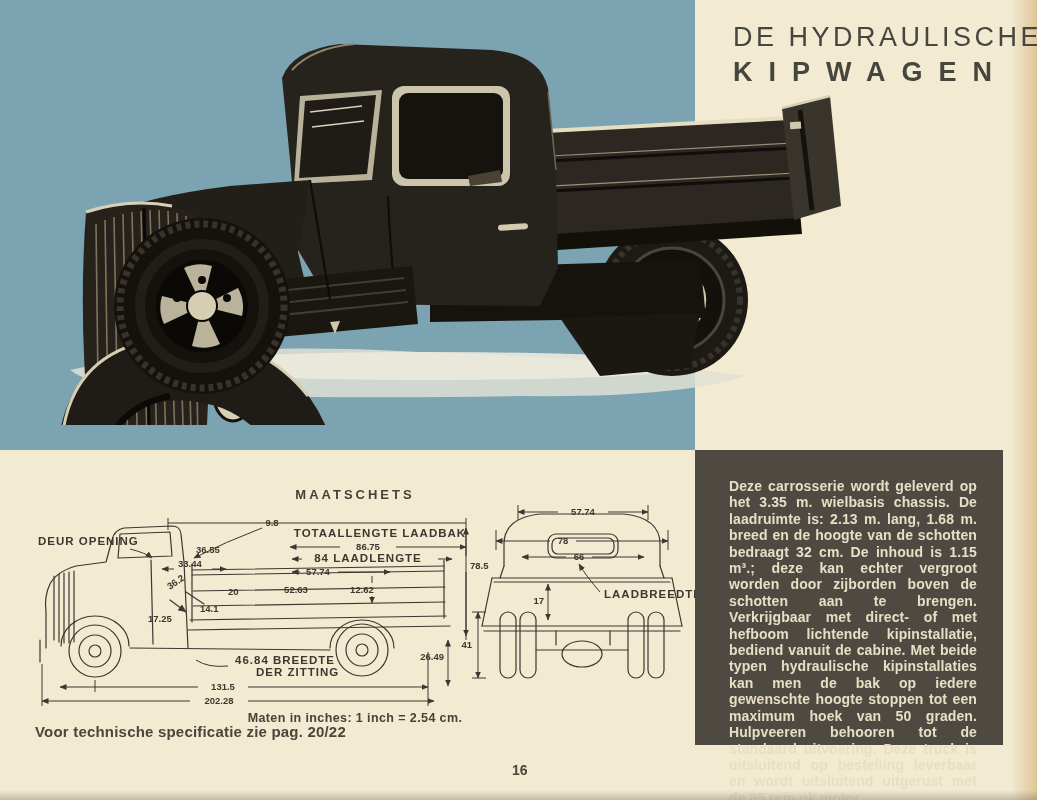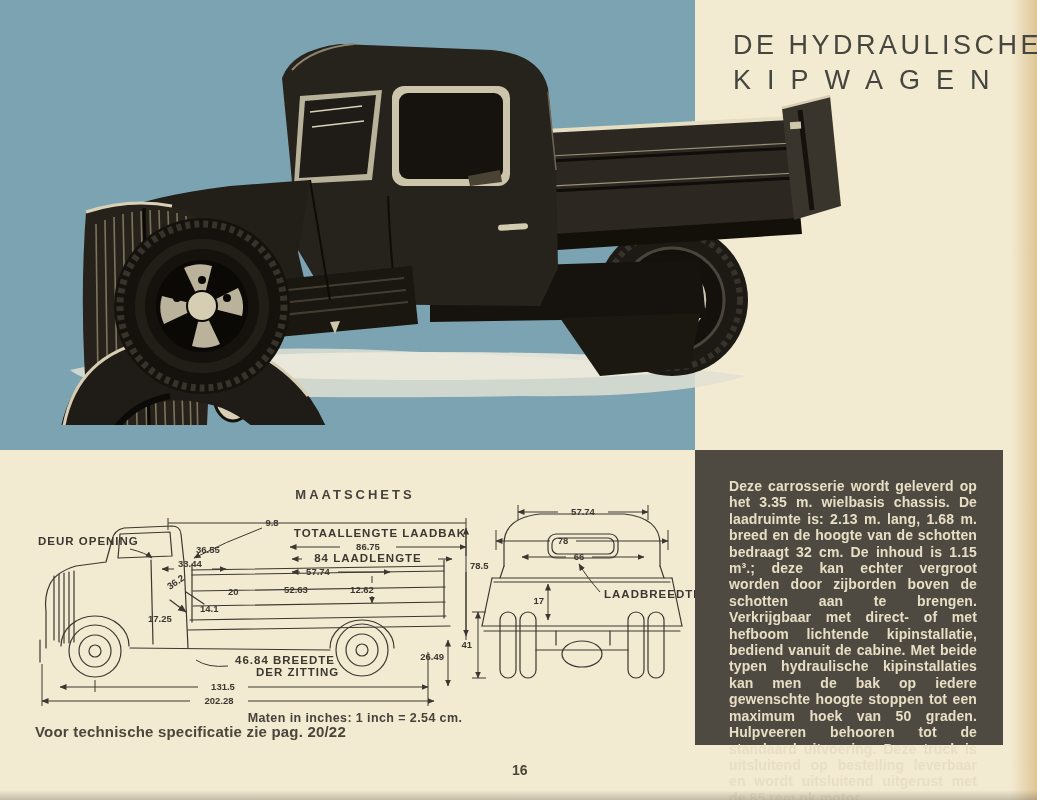--- a/index.html
+++ b/index.html
@@ -17,27 +17,26 @@
     position:absolute;right:0;top:0;width:26px;height:100%;z-index:1;
     background:linear-gradient(to right, rgba(198,150,70,0), rgba(190,138,52,0.38));
   }
   .page-bottom{
     position:absolute;left:0;bottom:0;width:100%;height:10px;z-index:6;
     background:linear-gradient(to bottom, rgba(70,65,55,0), rgba(70,65,55,0.28));
   }
   .title-block{
     position:absolute;left:733px;top:22px;width:290px;z-index:3;
     color:#45463e;
-    margin-top:8px;
   }
   .title-line1{
     font-size:27px;font-weight:400;letter-spacing:3.5px;white-space:nowrap;
   }
   .title-line2{
-    font-size:27px;font-weight:400;letter-spacing:16px;white-space:nowrap;margin-top:4px;
+    font-size:27px;font-weight:700;letter-spacing:16px;white-space:nowrap;margin-top:4px;
   }
   .desc-panel{
     position:absolute;left:695px;top:450px;width:308px;height:295px;z-index:2;
     background:#4e4a42;
     box-sizing:border-box;
     padding:28px 26px 0 34px;
   }
   .desc-panel p{
     margin:0;color:#e7dec4;font-size:14px;line-height:16.4px;
     font-weight:700;text-align:justify;letter-spacing:0.1px;

